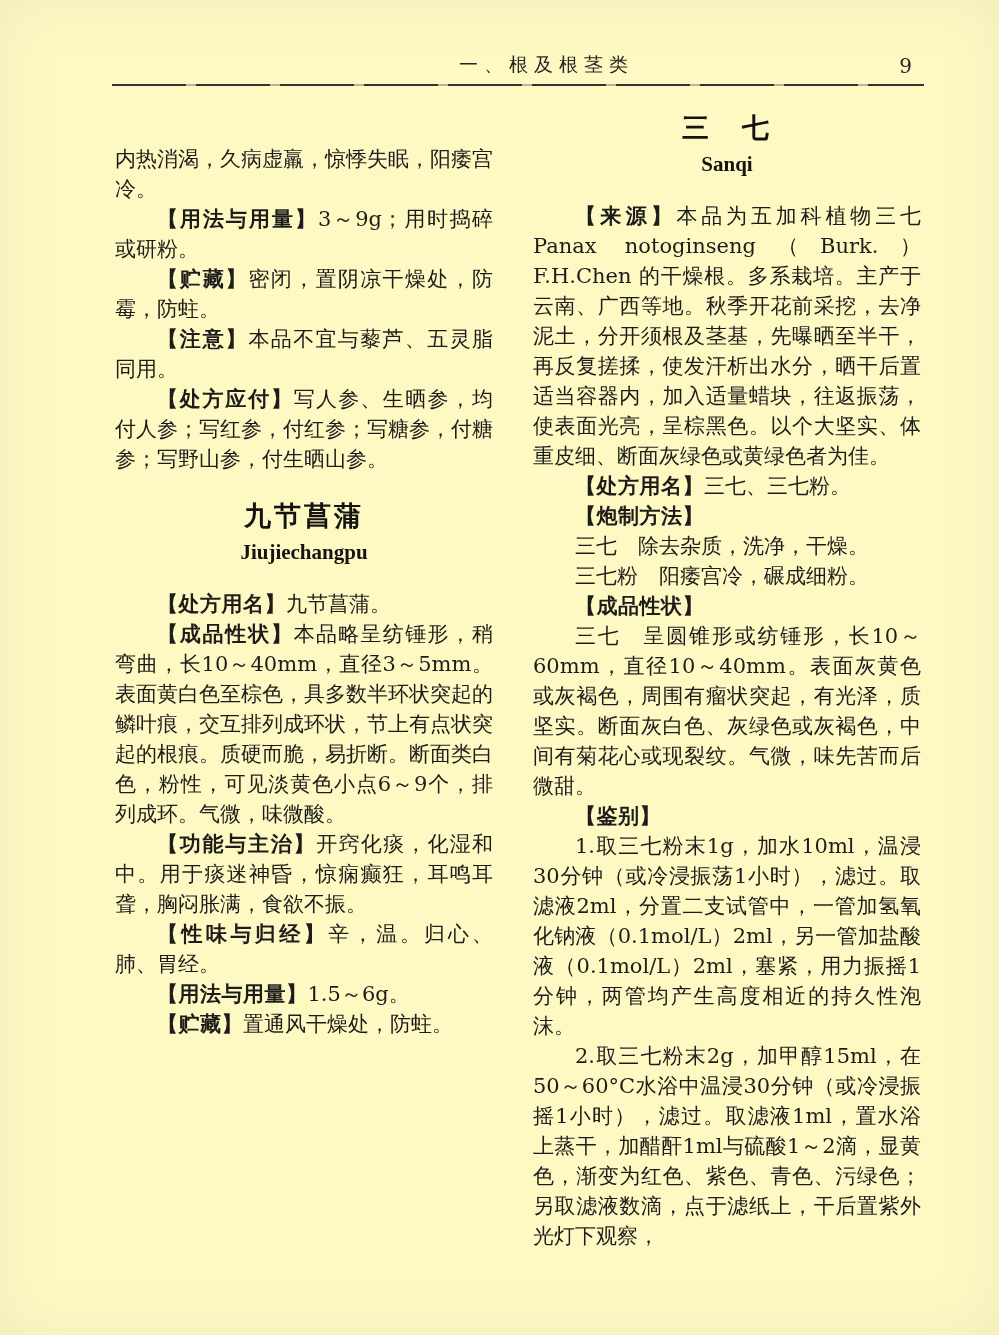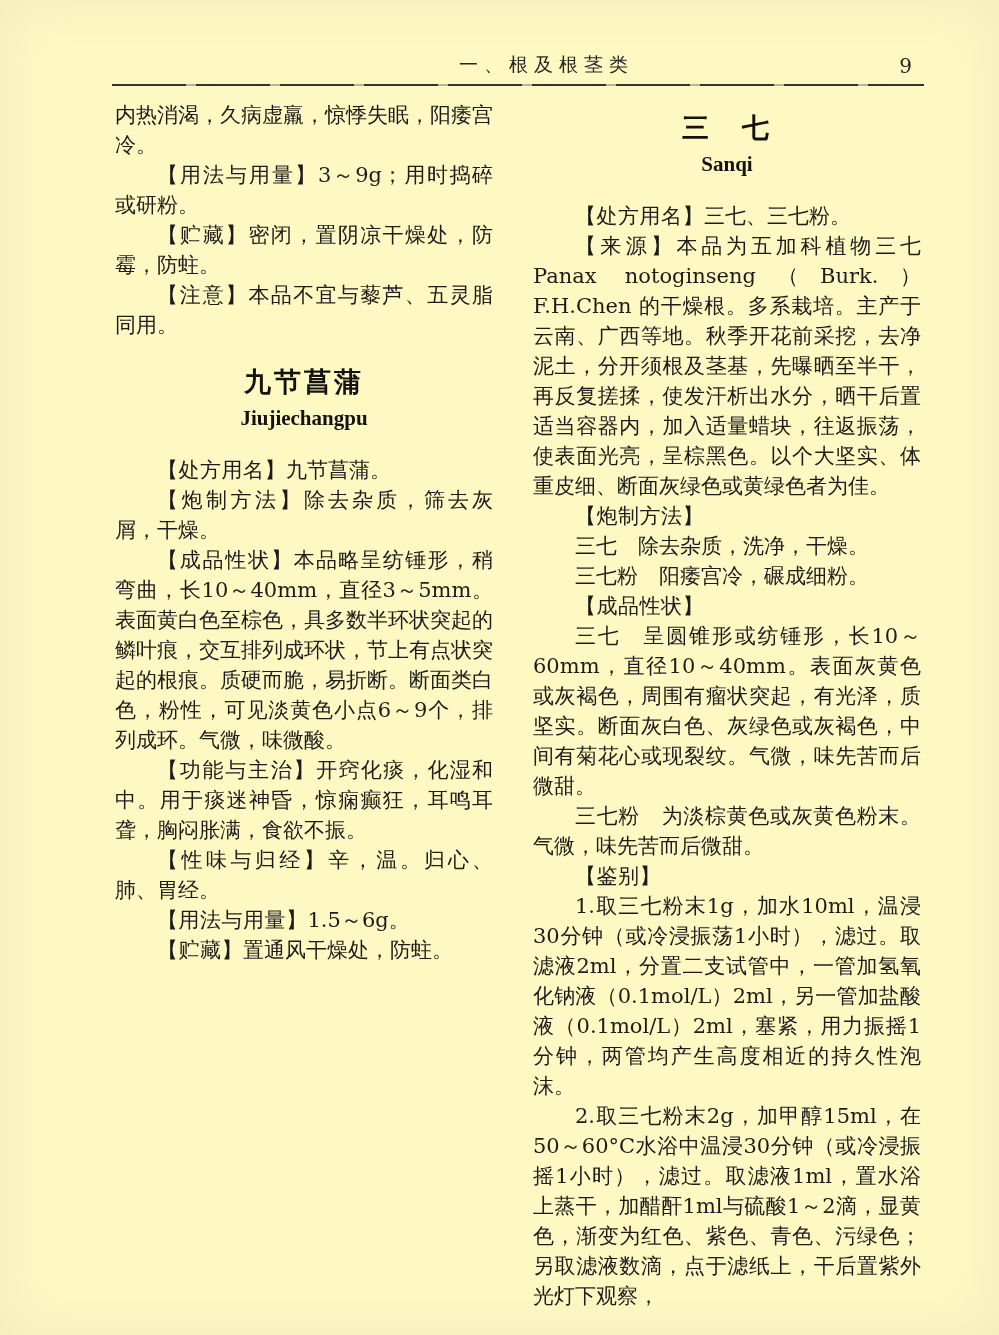--- a/index.html
+++ b/index.html
@@ -43,33 +43,33 @@
     height: 2px;
     background: repeating-linear-gradient(90deg,
       #35332f 0px, #35332f 74px,
       rgba(53,51,47,0.35) 74px, rgba(53,51,47,0.35) 84px);
   }
   
   .col {
     position: absolute;
     top: 100px;
   }
-  .col-left  { left: 115px; width: 378px; }
+  .col-left  { left: 115px; width: 378px; margin-top: 44px; }
   .col-right { left: 533px; width: 388px; }
 
   .par {
     margin: 0;
     font-size: 21px;
     line-height: 30px;
     text-align: justify;
     text-align-last: left;
   }
   .par.indent { text-indent: 2em; }
   .sec-label {
-    font-weight: normal;
+    font-weight: bold;
     font-family: "DejaVu Sans", "Liberation Sans", sans-serif;
     letter-spacing: 0.5px;
   }
   
   .entry {
     text-align: center;
     margin: 26px 0 24px 0;
   }
   .col-right .entry { margin-top: 12px; }
   .entry-zh {
@@ -97,48 +97,47 @@
   <div class="running-head">一、根及根茎类</div>
   <div class="folio">9</div>
   <div class="head-rule"></div>
 
   <div class="col col-left">
 
     <p class="par"><span class="sec-label"></span><span>内热消渴，久病虚羸，惊悸失眠，阳痿宫冷。</span></p>
     <p class="par indent"><span class="sec-label">【用法与用量】</span><span>3～9g；用时捣碎或研粉。</span></p>
     <p class="par indent"><span class="sec-label">【贮藏】</span><span>密闭，置阴凉干燥处，防霉，防蛀。</span></p>
     <p class="par indent"><span class="sec-label">【注意】</span><span>本品不宜与藜芦、五灵脂同用。</span></p>
+    <p class="par indent"><span class="sec-label">【处方应付】</span><span>写人参、生晒参，均付人参；写红参，付红参；写糖参，付糖参；写野山参，付生晒山参。</span></p>
 
     <div class="entry">
       <div class="entry-zh">九节菖蒲</div>
       <div class="entry-py">Jiujiechangpu</div>
     </div>
 
     <p class="par indent"><span class="sec-label">【处方用名】</span><span>九节菖蒲。</span></p>
-    <p class="par indent"><span class="sec-label">【炮制方法】</span><span>除去杂质，筛去灰屑，干燥。</span></p>
     <p class="par indent"><span class="sec-label">【成品性状】</span><span>本品略呈纺锤形，稍弯曲，长10～40mm，直径3～5mm。表面黄白色至棕色，具多数半环状突起的鳞叶痕，交互排列成环状，节上有点状突起的根痕。质硬而脆，易折断。断面类白色，粉性，可见淡黄色小点6～9个，排列成环。气微，味微酸。</span></p>
     <p class="par indent"><span class="sec-label">【功能与主治】</span><span>开窍化痰，化湿和中。用于痰迷神昏，惊痫癫狂，耳鸣耳聋，胸闷胀满，食欲不振。</span></p>
     <p class="par indent"><span class="sec-label">【性味与归经】</span><span>辛，温。归心、肺、胃经。</span></p>
     <p class="par indent"><span class="sec-label">【用法与用量】</span><span>1.5～6g。</span></p>
     <p class="par indent"><span class="sec-label">【贮藏】</span><span>置通风干燥处，防蛀。</span></p>
   </div>
 
   <div class="col col-right">
 
     <div class="entry">
       <div class="entry-zh">三　七</div>
       <div class="entry-py">Sanqi</div>
     </div>
 
+    <p class="par indent"><span class="sec-label">【来源】</span><span>本品为五加科植物三七Panax notoginseng（Burk.）F.H.Chen 的干燥根。多系栽培。主产于云南、广西等地。秋季开花前采挖，去净泥土，分开须根及茎基，先曝晒至半干，再反复搓揉，使发汗析出水分，晒干后置适当容器内，加入适量蜡块，往返振荡，使表面光亮，呈棕黑色。以个大坚实、体重皮细、断面灰绿色或黄绿色者为佳。</span></p>
     <p class="par indent"><span class="sec-label">【处方用名】</span><span>三七、三七粉。</span></p>
-    <p class="par indent"><span class="sec-label">【来源】</span><span>本品为五加科植物三七Panax notoginseng（Burk.）F.H.Chen 的干燥根。多系栽培。主产于云南、广西等地。秋季开花前采挖，去净泥土，分开须根及茎基，先曝晒至半干，再反复搓揉，使发汗析出水分，晒干后置适当容器内，加入适量蜡块，往返振荡，使表面光亮，呈棕黑色。以个大坚实、体重皮细、断面灰绿色或黄绿色者为佳。</span></p>
     <p class="par indent"><span class="sec-label">【炮制方法】</span><span></span></p>
     <p class="par indent"><span class="sec-label"></span><span>三七　除去杂质，洗净，干燥。</span></p>
     <p class="par indent"><span class="sec-label"></span><span>三七粉　阳痿宫冷，碾成细粉。</span></p>
     <p class="par indent"><span class="sec-label">【成品性状】</span><span></span></p>
     <p class="par indent"><span class="sec-label"></span><span>三七　呈圆锥形或纺锤形，长10～60mm，直径10～40mm。表面灰黄色或灰褐色，周围有瘤状突起，有光泽，质坚实。断面灰白色、灰绿色或灰褐色，中间有菊花心或现裂纹。气微，味先苦而后微甜。</span></p>
-    <p class="par indent"><span class="sec-label"></span><span>三七粉　为淡棕黄色或灰黄色粉末。气微，味先苦而后微甜。</span></p>
     <p class="par indent"><span class="sec-label">【鉴别】</span><span></span></p>
     <p class="par indent"><span class="sec-label"></span><span>1.取三七粉末1g，加水10ml，温浸30分钟（或冷浸振荡1小时），滤过。取滤液2ml，分置二支试管中，一管加氢氧化钠液（0.1mol/L）2ml，另一管加盐酸液（0.1mol/L）2ml，塞紧，用力振摇1分钟，两管均产生高度相近的持久性泡沫。</span></p>
     <p class="par indent"><span class="sec-label"></span><span>2.取三七粉末2g，加甲醇15ml，在50～60°C水浴中温浸30分钟（或冷浸振摇1小时），滤过。取滤液1ml，置水浴上蒸干，加醋酐1ml与硫酸1～2滴，显黄色，渐变为红色、紫色、青色、污绿色；另取滤液数滴，点于滤纸上，干后置紫外光灯下观察，</span></p>
   </div>
 
 </div>
 
 </body></html>

